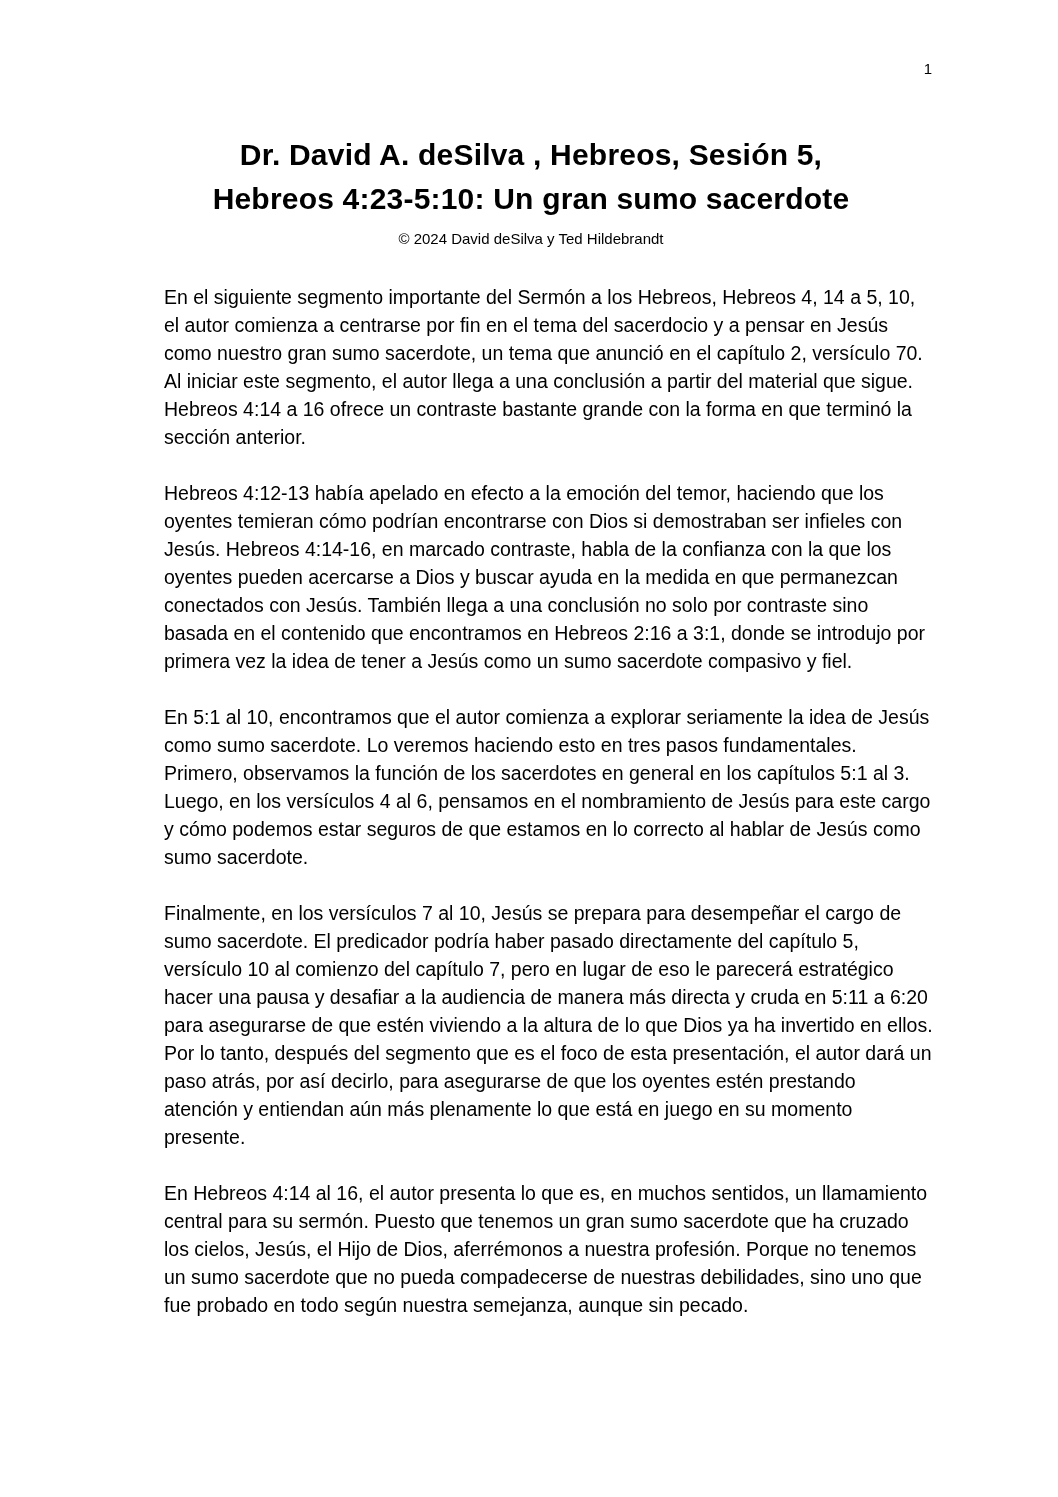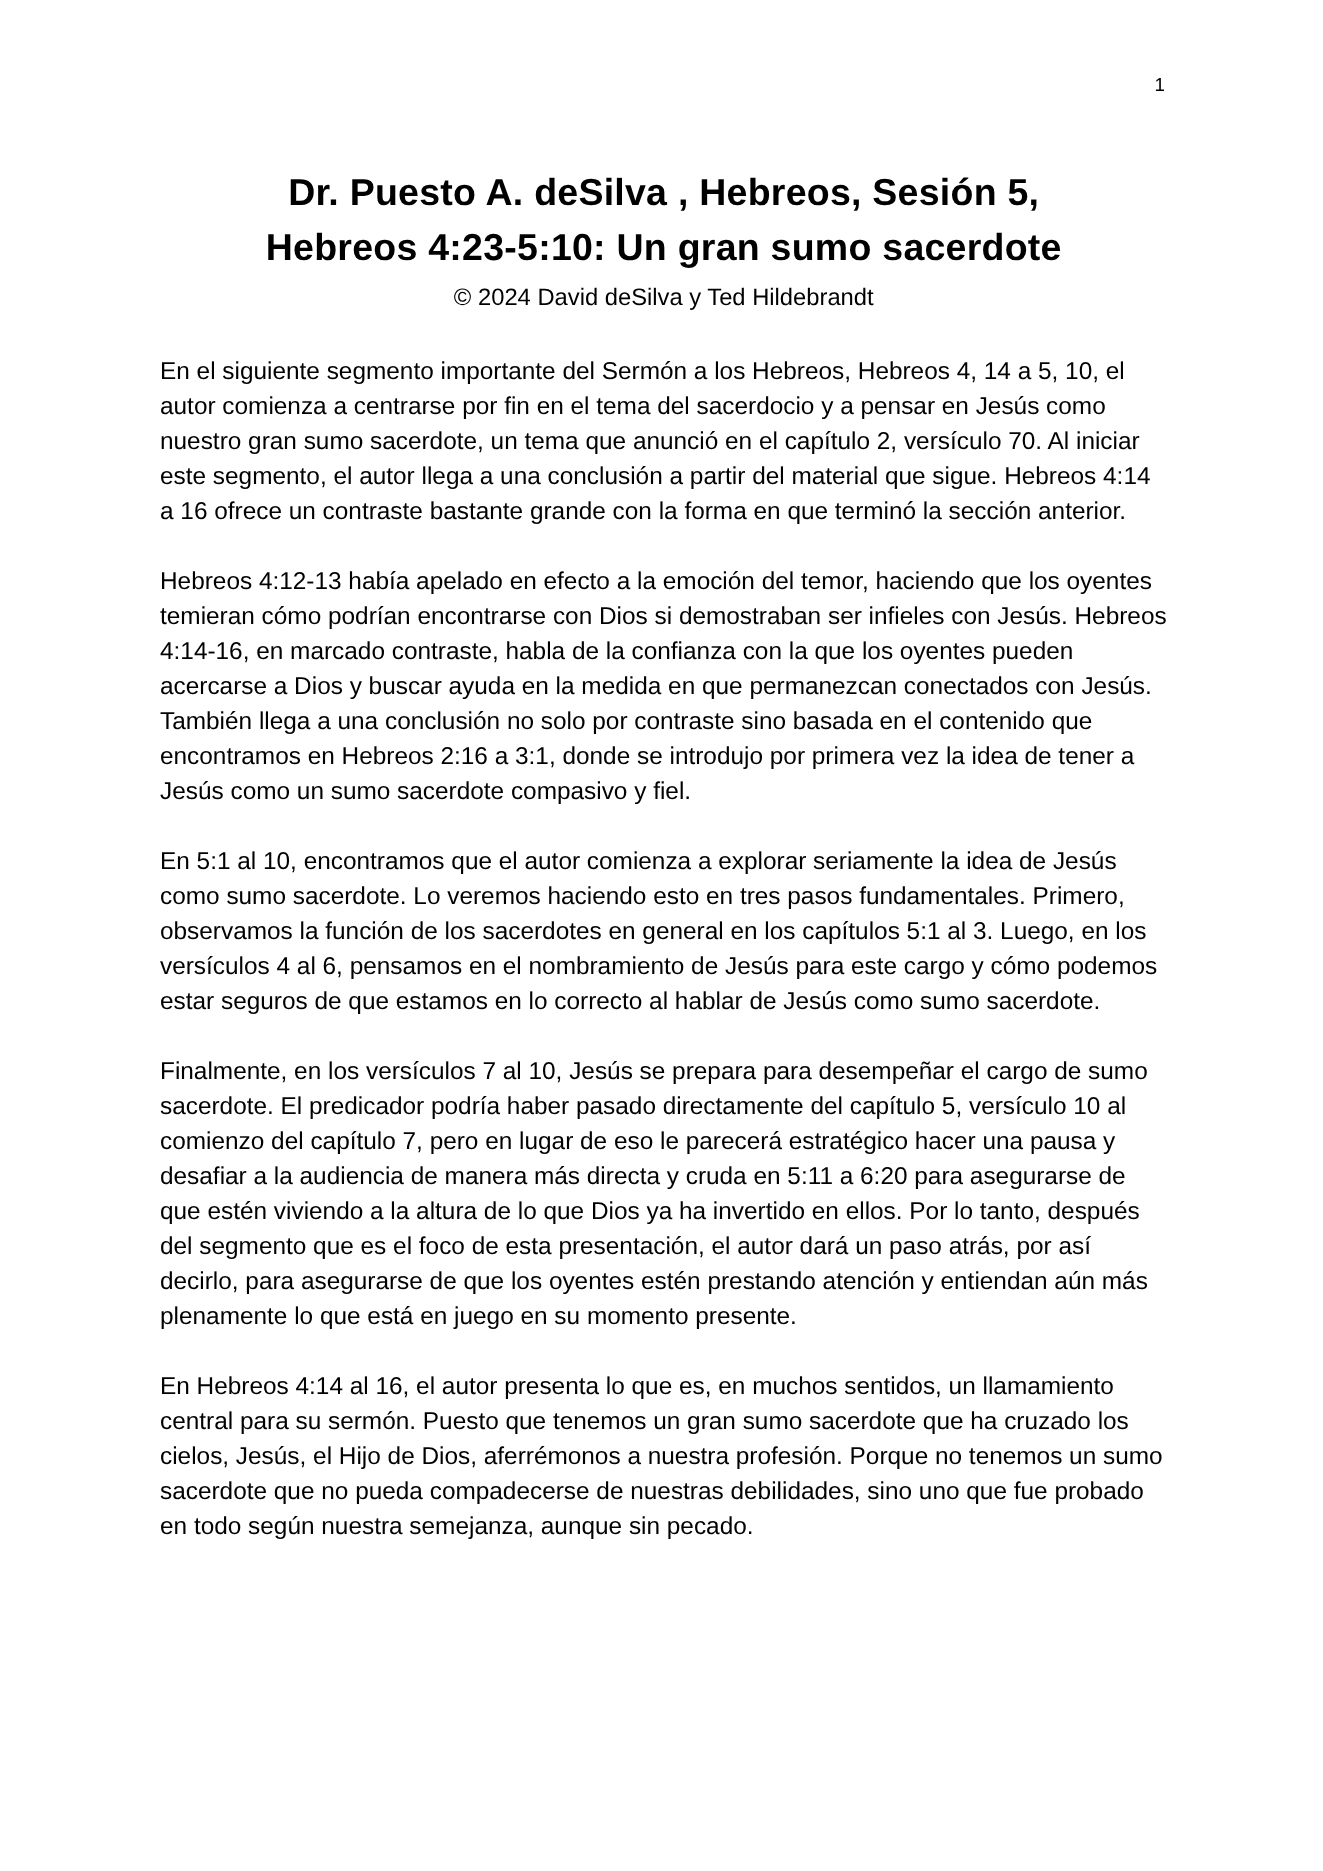--- a/index.html
+++ b/index.html
@@ -35,44 +35,45 @@
     margin: 0;
     text-align: center;
     font-weight: bold;
     font-size: 30px;
     line-height: 44px;
     letter-spacing: 0.2px;
   }
   .copyright {
     margin-top: 6px;
     text-align: center;
-    font-size: 19px;
+    font-size: 15px;
     line-height: 24px;
   }
   .body-text {
     margin-top: 32px;
+    margin-left: 36px;
   }
   .para {
     margin: 0 0 28px 0;
     font-size: 19.5px;
     line-height: 28px;
     text-align: left;
   }
 </style>
 </head>
 <body>
 
 <div class="page">
 
   <div class="page-number">1</div>
 
   <div class="content">
 
     <h1 class="title">
-      <span>Dr. Puesto A. deSilva , Hebreos, Sesión 5,</span><br>
+      <span>Dr. David A. deSilva , Hebreos, Sesión 5,</span><br>
       <span>Hebreos 4:23-5:10: Un gran sumo sacerdote</span>
     </h1>
 
     <div class="copyright">© 2024 David deSilva y Ted Hildebrandt</div>
 
     <div class="body-text">
       <p class="para">En el siguiente segmento importante del Sermón a los Hebreos, Hebreos 4, 14 a 5, 10, el autor comienza a centrarse por fin en el tema del sacerdocio y a pensar en Jesús como nuestro gran sumo sacerdote, un tema que anunció en el capítulo 2, versículo 70. Al iniciar este segmento, el autor llega a una conclusión a partir del material que sigue. Hebreos 4:14 a 16 ofrece un contraste bastante grande con la forma en que terminó la sección anterior.</p>
       <p class="para">Hebreos 4:12-13 había apelado en efecto a la emoción del temor, haciendo que los oyentes temieran cómo podrían encontrarse con Dios si demostraban ser infieles con Jesús. Hebreos 4:14-16, en marcado contraste, habla de la confianza con la que los oyentes pueden acercarse a Dios y buscar ayuda en la medida en que permanezcan conectados con Jesús. También llega a una conclusión no solo por contraste sino basada en el contenido que encontramos en Hebreos 2:16 a 3:1, donde se introdujo por primera vez la idea de tener a Jesús como un sumo sacerdote compasivo y fiel.</p>
       <p class="para">En 5:1 al 10, encontramos que el autor comienza a explorar seriamente la idea de Jesús como sumo sacerdote. Lo veremos haciendo esto en tres pasos fundamentales. Primero, observamos la función de los sacerdotes en general en los capítulos 5:1 al 3. Luego, en los versículos 4 al 6, pensamos en el nombramiento de Jesús para este cargo y cómo podemos estar seguros de que estamos en lo correcto al hablar de Jesús como sumo sacerdote.</p>
       <p class="para">Finalmente, en los versículos 7 al 10, Jesús se prepara para desempeñar el cargo de sumo sacerdote. El predicador podría haber pasado directamente del capítulo 5, versículo 10 al comienzo del capítulo 7, pero en lugar de eso le parecerá estratégico hacer una pausa y desafiar a la audiencia de manera más directa y cruda en 5:11 a 6:20 para asegurarse de que estén viviendo a la altura de lo que Dios ya ha invertido en ellos. Por lo tanto, después del segmento que es el foco de esta presentación, el autor dará un paso atrás, por así decirlo, para asegurarse de que los oyentes estén prestando atención y entiendan aún más plenamente lo que está en juego en su momento presente.</p>

